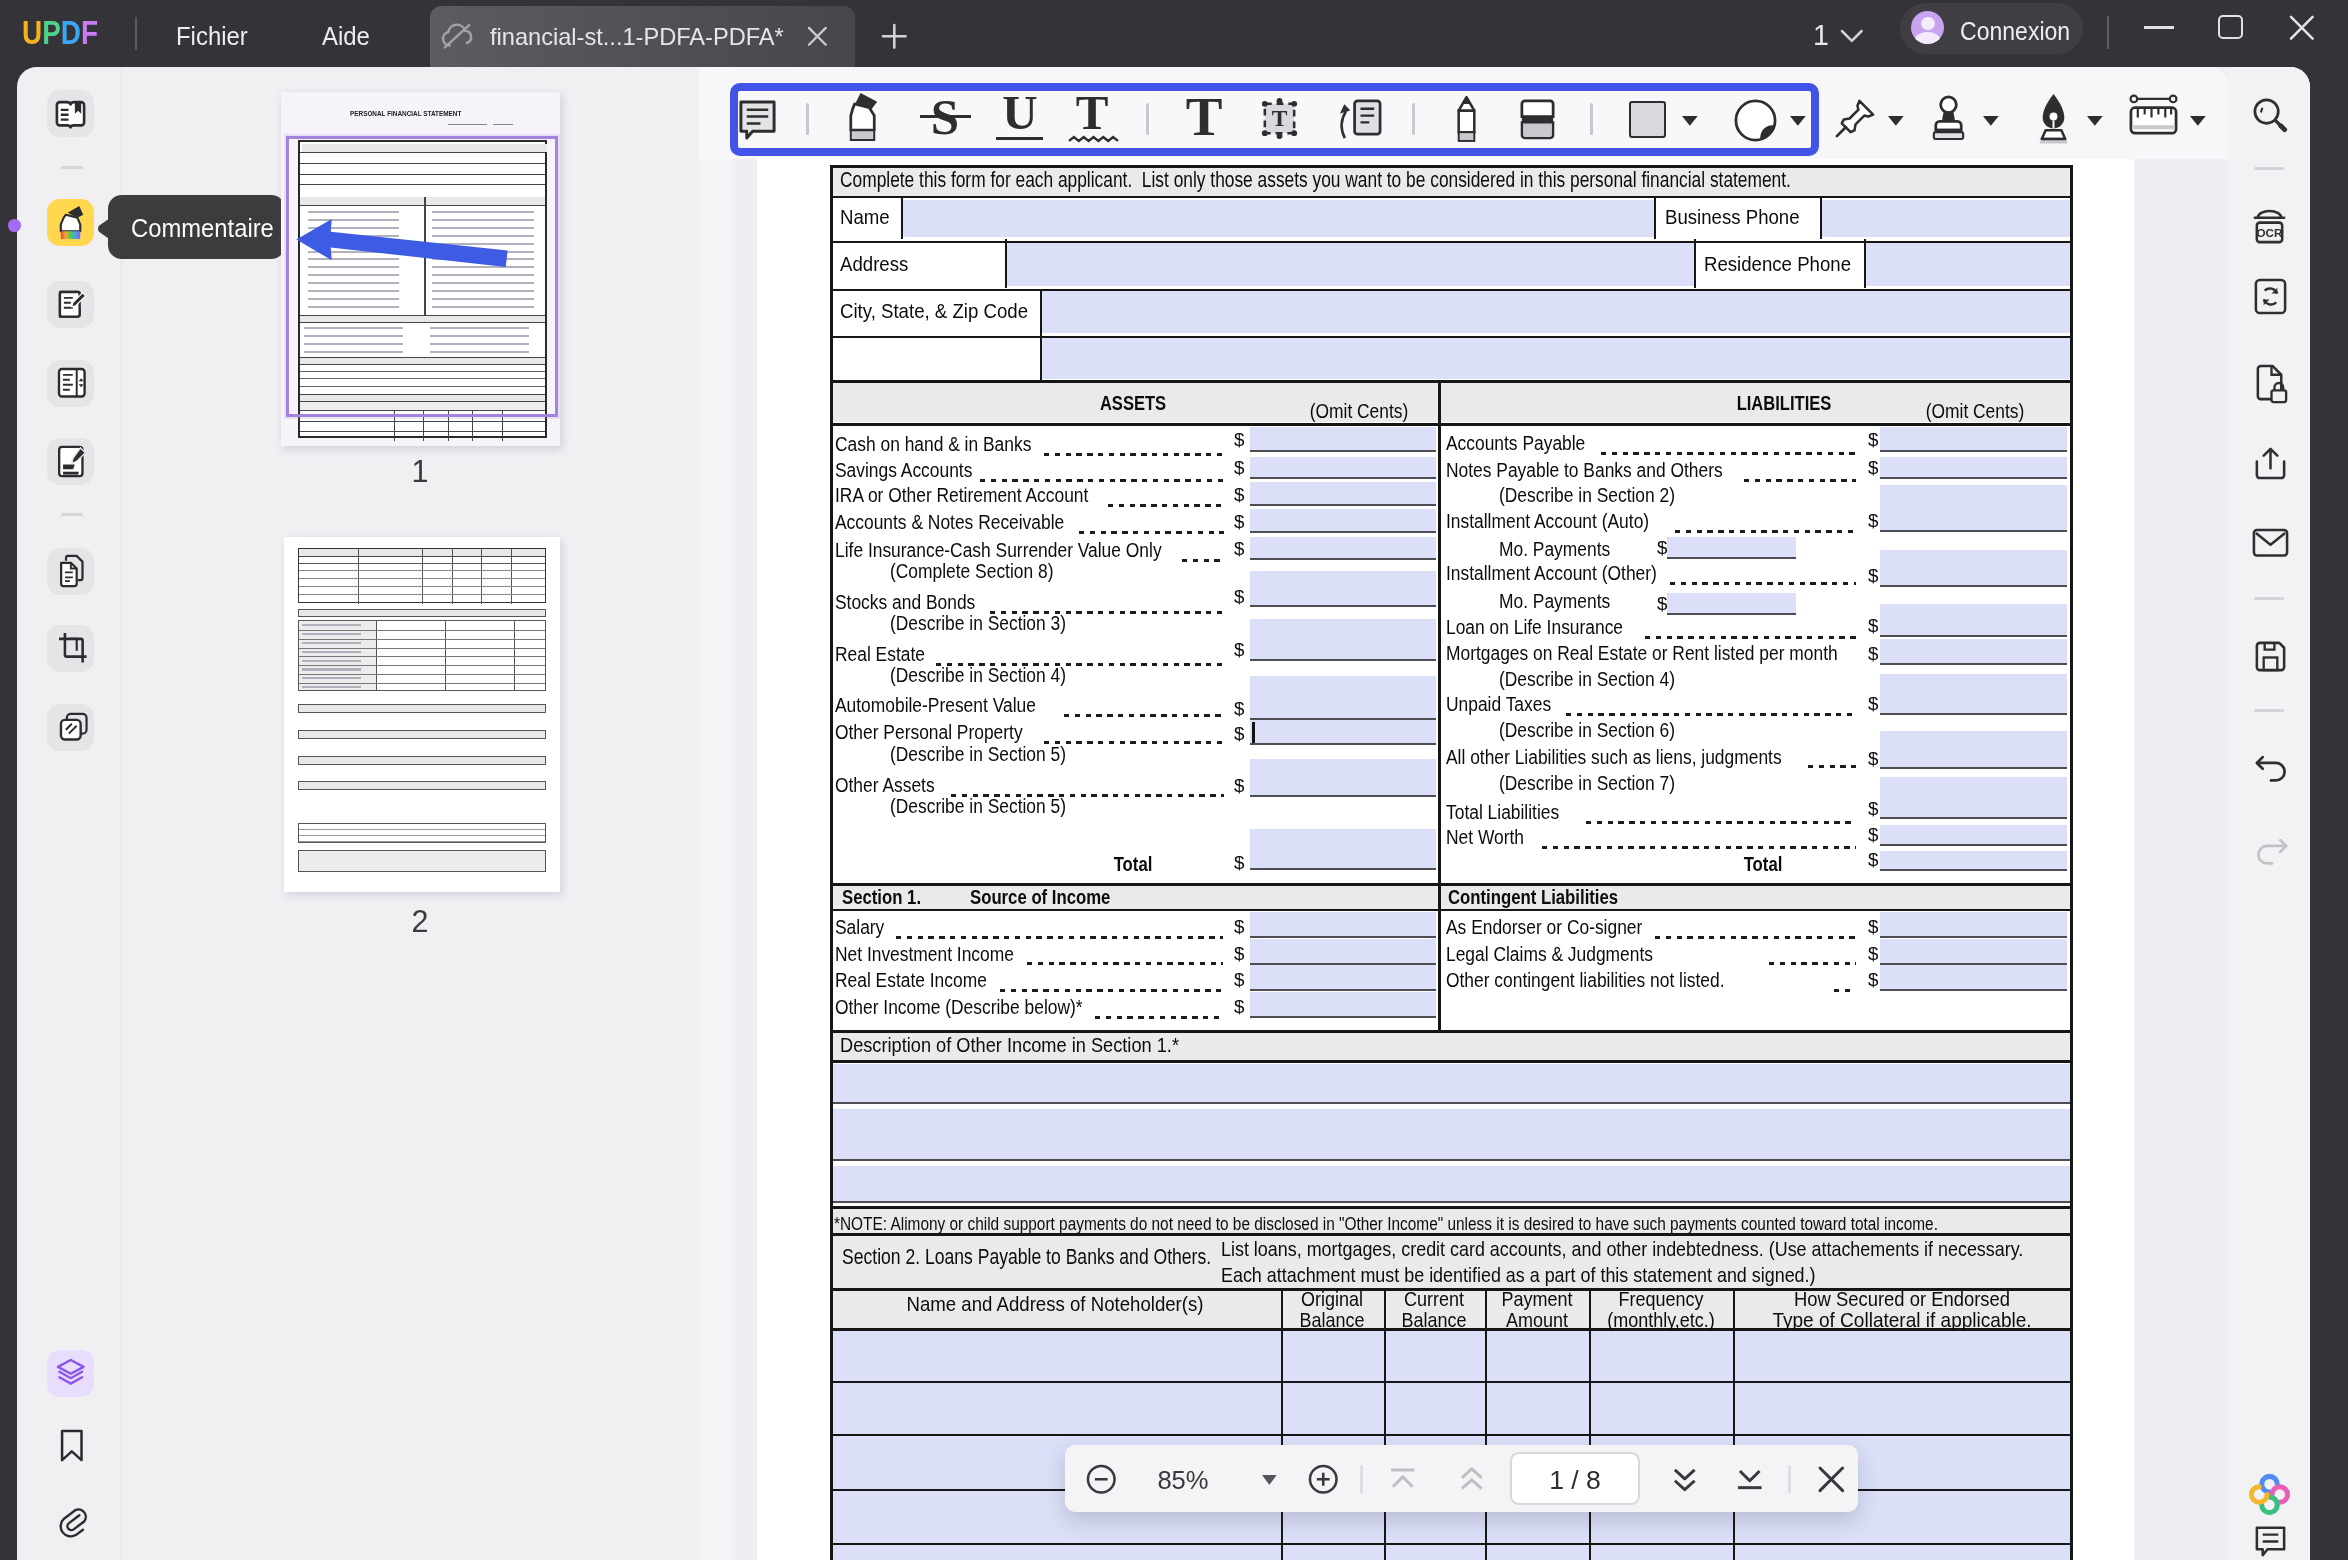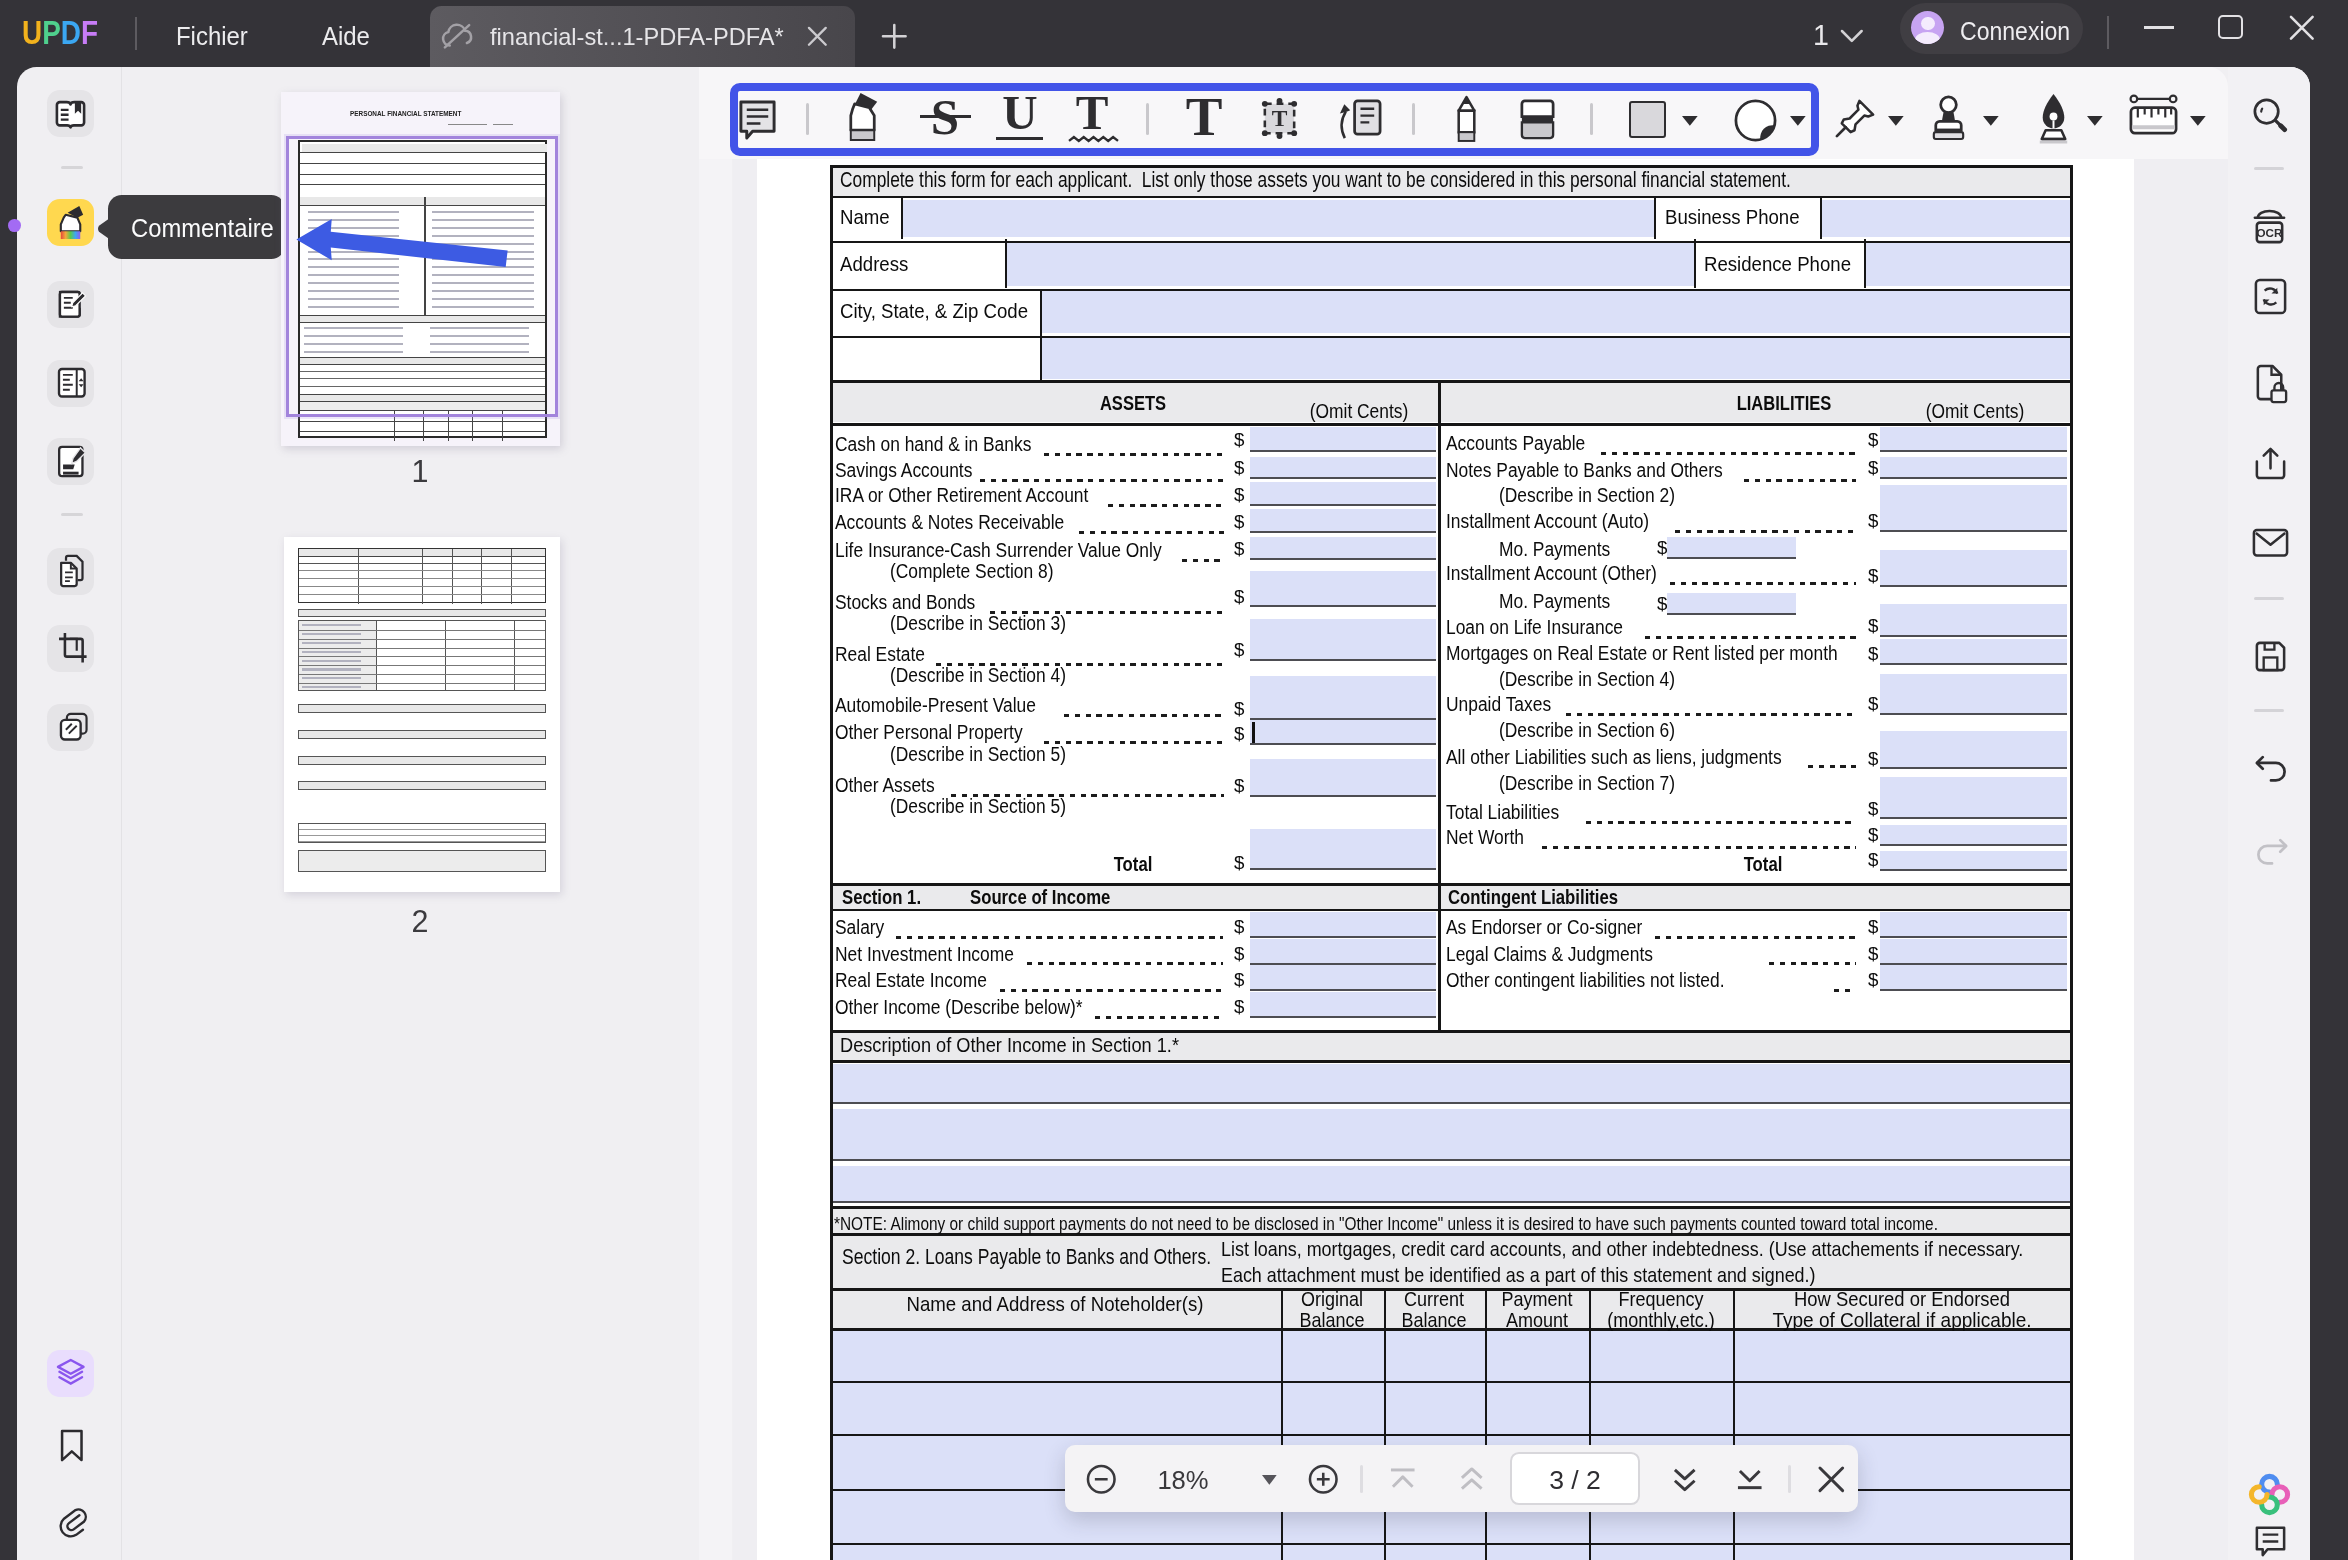--- a/index.html
+++ b/index.html
@@ -582,38 +582,38 @@
 <div class="txt" style="left:1537px;top:1320px;font-size:20.7px;color:#0c0c0c;transform:translate(-50%,-50%) scaleX(0.87);">Amount</div>
 <div class="txt" style="left:1661px;top:1299px;font-size:20.7px;color:#0c0c0c;transform:translate(-50%,-50%) scaleX(0.87);">Frequency</div>
 <div class="txt" style="left:1661px;top:1320px;font-size:20.7px;color:#0c0c0c;transform:translate(-50%,-50%) scaleX(0.87);">(monthly,etc.)</div>
 <div class="txt" style="left:1902px;top:1299px;font-size:20.7px;color:#0c0c0c;transform:translate(-50%,-50%) scaleX(0.89);">How Secured or Endorsed</div>
 <div class="txt" style="left:1902px;top:1320px;font-size:20.7px;color:#0c0c0c;transform:translate(-50%,-50%) scaleX(0.92);">Type of Collateral if applicable.</div>
 <div class="abs" style="left:1065px;top:1445px;width:793px;height:67px;background:#f4f3f5;border-radius:9.9px;box-shadow:0 7.9px 21.7px rgba(40,40,60,.20);"></div>
 <svg style="left:1086px;top:1464px;" width="30.5" height="30.5" viewBox="0 0 31 31">
 <circle cx="15.5" cy="15.5" r="13.5" fill="none" stroke="#39383c" stroke-width="2.6"></circle>
 <path d="M9 15.5 h13" stroke="#39383c" stroke-width="2.6"></path>
   </svg>
-<div class="txt ctr" style="left:1183px;top:1480px;font-size:25.6px;color:#39383c;">18%</div>
+<div class="txt ctr" style="left:1183px;top:1480px;font-size:25.6px;color:#39383c;">85%</div>
 <svg style="left:1261px;top:1474px;" width="16.7" height="11.8" viewBox="0 0 17 12">
     <path d="M1 1 L8.5 11 L16 1 Z" fill="#55545a"></path>
   </svg>
 <svg style="left:1308px;top:1464px;" width="30.5" height="30.5" viewBox="0 0 31 31">
 <circle cx="15.5" cy="15.5" r="13.5" fill="none" stroke="#39383c" stroke-width="2.6"></circle>
 <path d="M9 15.5 h13 M15.5 9 v13" stroke="#39383c" stroke-width="2.6"></path>
   </svg>
 <div class="abs" style="left:1360px;top:1465px;width:3px;height:27.6px;background:#dedde1;border-radius:2px;"></div>
 <svg style="left:1387px;top:1467px;" width="31.5" height="24.6" viewBox="0 0 32 25">
 <path d="M4 3 h24" stroke="#bfbec3" stroke-width="3"></path>
 <path d="M6 20 L16 10 L26 20" fill="none" stroke="#bfbec3" stroke-width="3" stroke-linejoin="round"></path>
   </svg>
 <svg style="left:1456px;top:1465px;" width="31.5" height="28.6" viewBox="0 0 32 29">
 <path d="M6 13 L16 4 L26 13 M6 24 L16 15 L26 24" fill="none" stroke="#bfbec3" stroke-width="3" stroke-linejoin="round"></path>
   </svg>
 <div class="abs" style="left:1510px;top:1452px;width:130px;height:53px;background:#fff;border:2px solid #d8d7db;border-radius:8.9px;"></div>
-<div class="txt ctr" style="left:1575px;top:1480px;font-size:26.6px;color:#2e2d31;">3 / 2</div>
+<div class="txt ctr" style="left:1575px;top:1480px;font-size:26.6px;color:#2e2d31;">1 / 8</div>
 <svg style="left:1669px;top:1465px;" width="31.5" height="28.6" viewBox="0 0 32 29">
 <path d="M6 5 L16 14 L26 5 M6 16 L16 25 L26 16" fill="none" stroke="#39383c" stroke-width="3" stroke-linejoin="round"></path>
   </svg>
 <svg style="left:1734px;top:1467px;" width="31.5" height="24.6" viewBox="0 0 32 25">
 <path d="M6 4 L16 14 L26 4" fill="none" stroke="#39383c" stroke-width="3" stroke-linejoin="round"></path>
 <path d="M4 21 h24" stroke="#39383c" stroke-width="3"></path>
   </svg>
 <div class="abs" style="left:1788px;top:1465px;width:3px;height:27.6px;background:#dedde1;border-radius:2px;"></div>
 <svg style="left:1817px;top:1465px;" width="28.6" height="28.6" viewBox="0 0 29 29">
 <path d="M3 3 L26 26 M26 3 L3 26" stroke="#39383c" stroke-width="3" stroke-linecap="round"></path>

